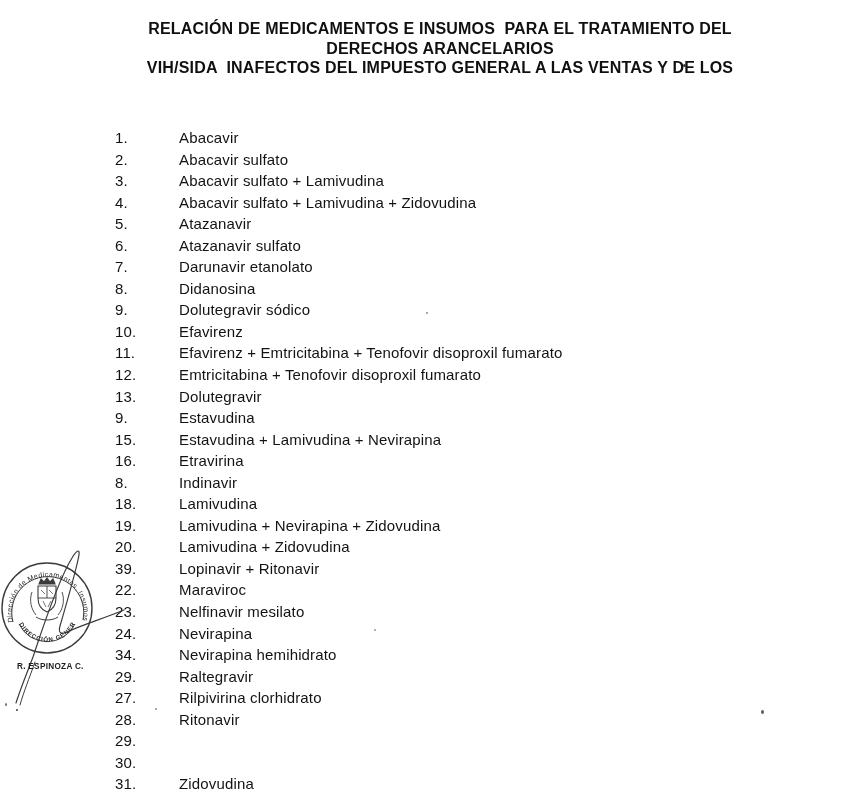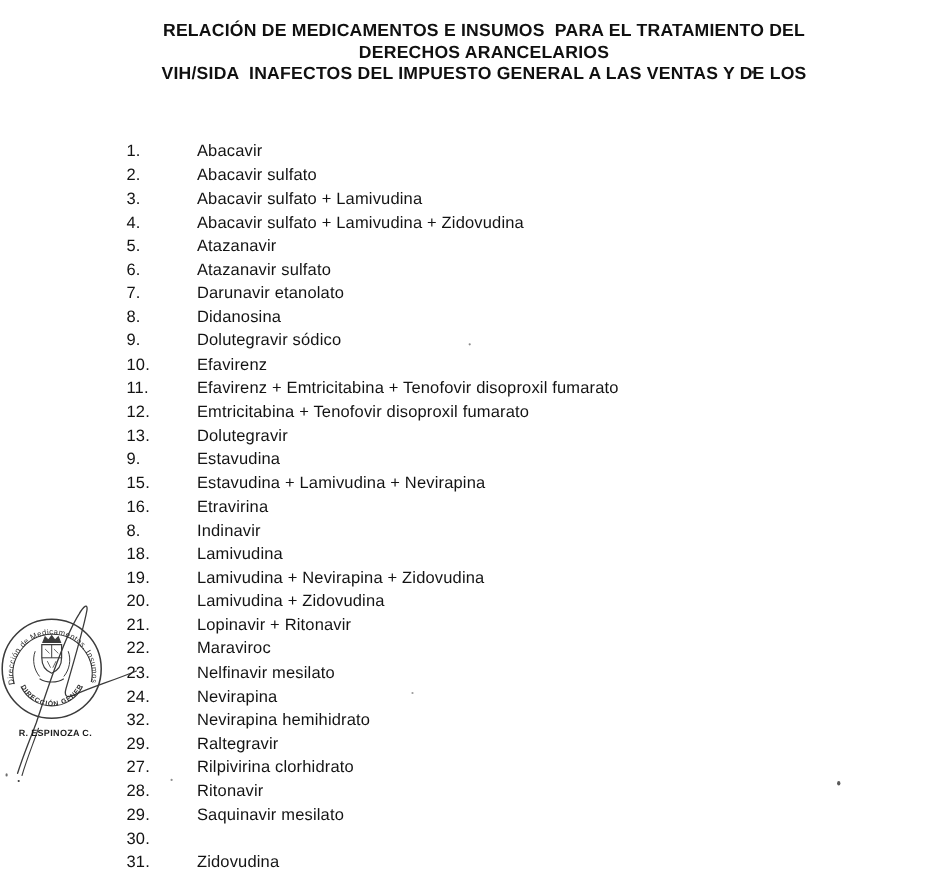--- a/index.html
+++ b/index.html
@@ -132,62 +132,61 @@
     <span class="num">19.</span>
     <span class="nm">Lamivudina + Nevirapina + Zidovudina</span>
   </li>
 
   <li class="row">
     <span class="num">20.</span>
     <span class="nm">Lamivudina + Zidovudina</span>
   </li>
 
   <li class="row">
-    <span class="num">21.</span>
+    <span class="num">39.</span>
     <span class="nm">Lopinavir + Ritonavir</span>
   </li>
 
   <li class="row">
     <span class="num">22.</span>
     <span class="nm">Maraviroc</span>
   </li>
 
   <li class="row">
     <span class="num">23.</span>
     <span class="nm">Nelfinavir mesilato</span>
   </li>
 
   <li class="row">
     <span class="num">24.</span>
     <span class="nm">Nevirapina</span>
   </li>
 
   <li class="row">
-    <span class="num">32.</span>
+    <span class="num">34.</span>
     <span class="nm">Nevirapina hemihidrato</span>
   </li>
 
   <li class="row">
     <span class="num">29.</span>
     <span class="nm">Raltegravir</span>
   </li>
 
   <li class="row">
     <span class="num">27.</span>
     <span class="nm">Rilpivirina clorhidrato</span>
   </li>
 
   <li class="row">
     <span class="num">28.</span>
     <span class="nm">Ritonavir</span>
   </li>
 
   <li class="row">
     <span class="num">29.</span>
-    <span class="nm">Saquinavir mesilato</span>
   </li>
 
   <li class="row">
     <span class="num">30.</span>
   </li>
 
   <li class="row">
     <span class="num">31.</span>
     <span class="nm">Zidovudina</span>
   </li>

